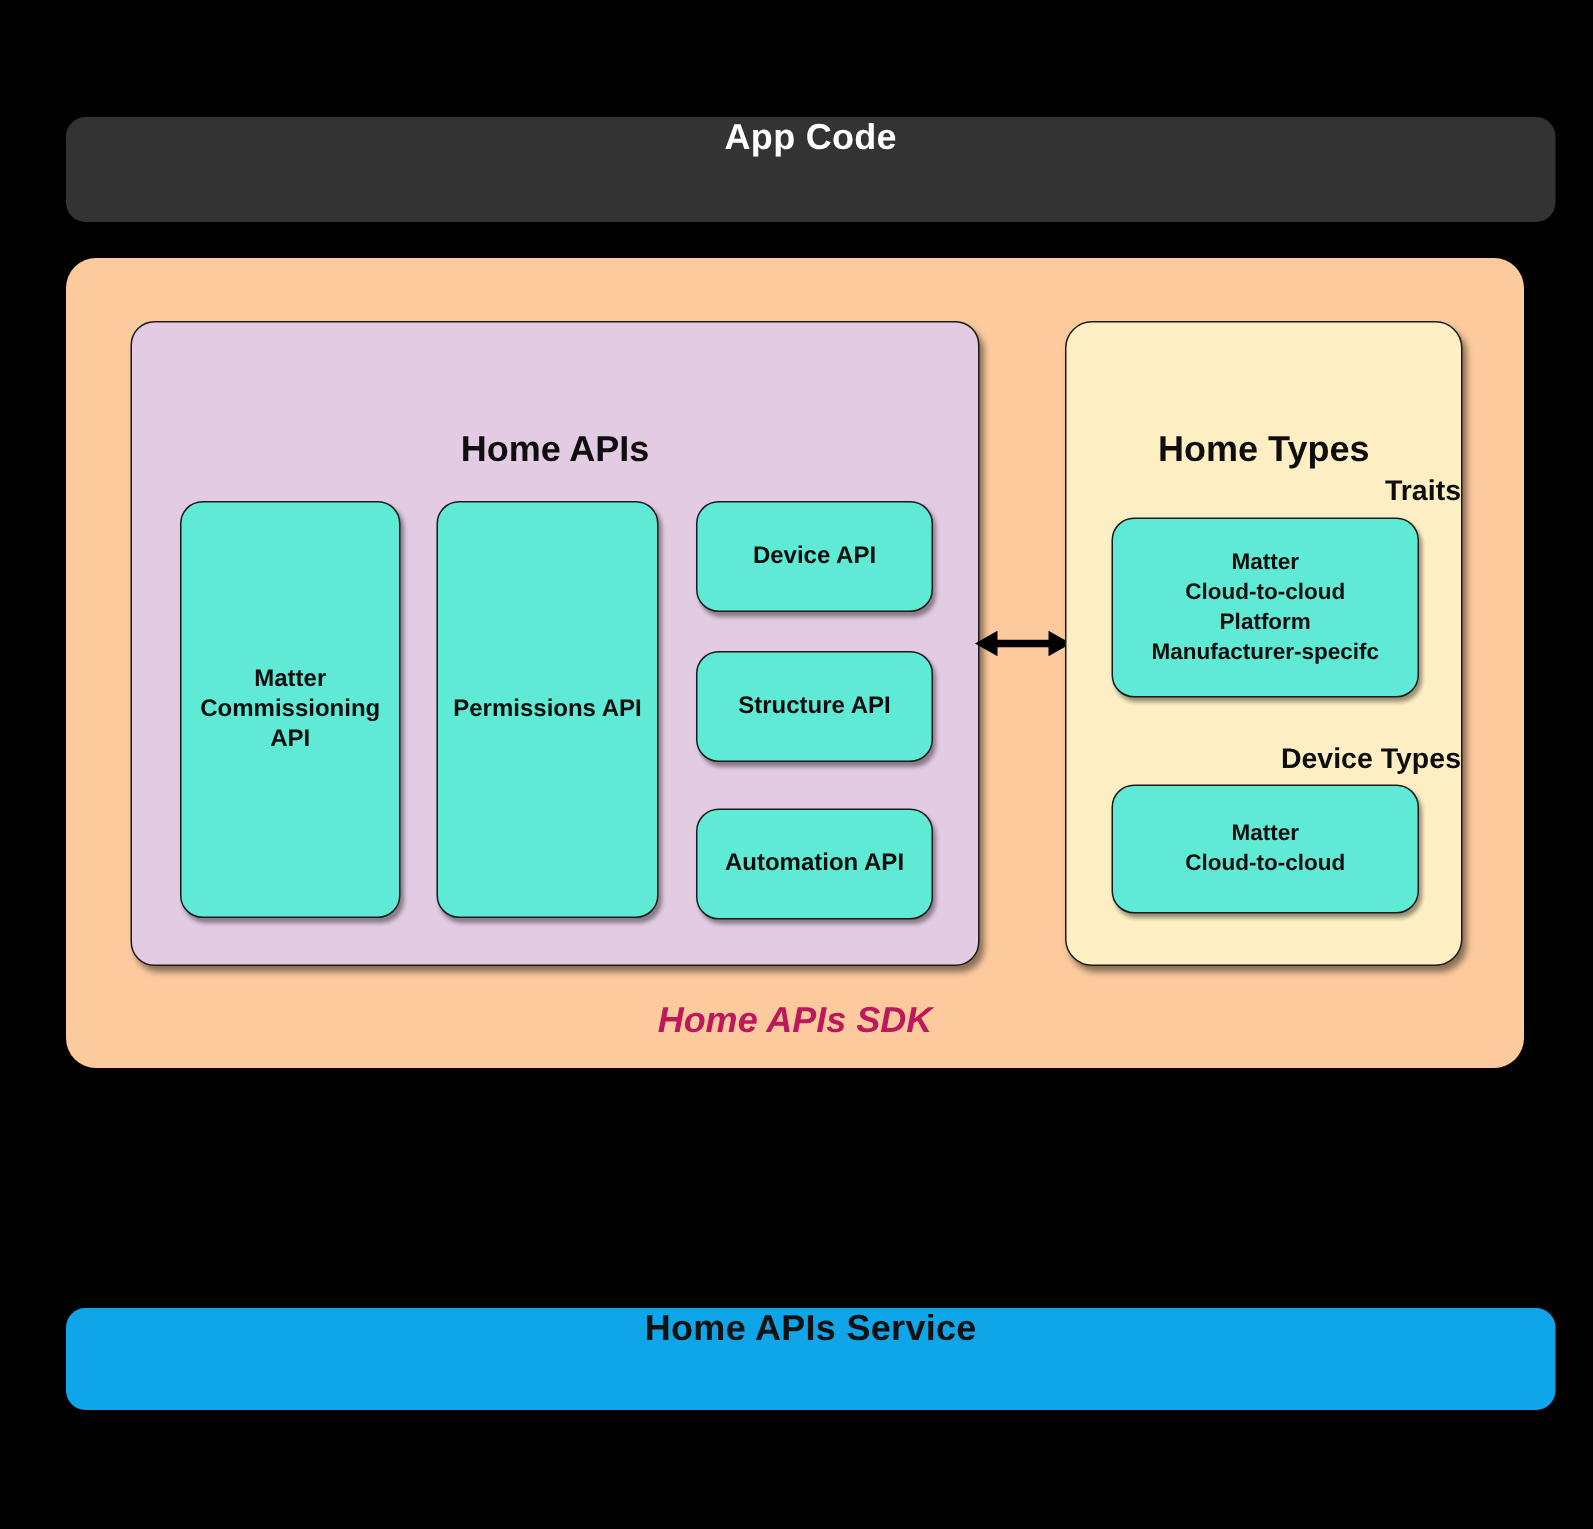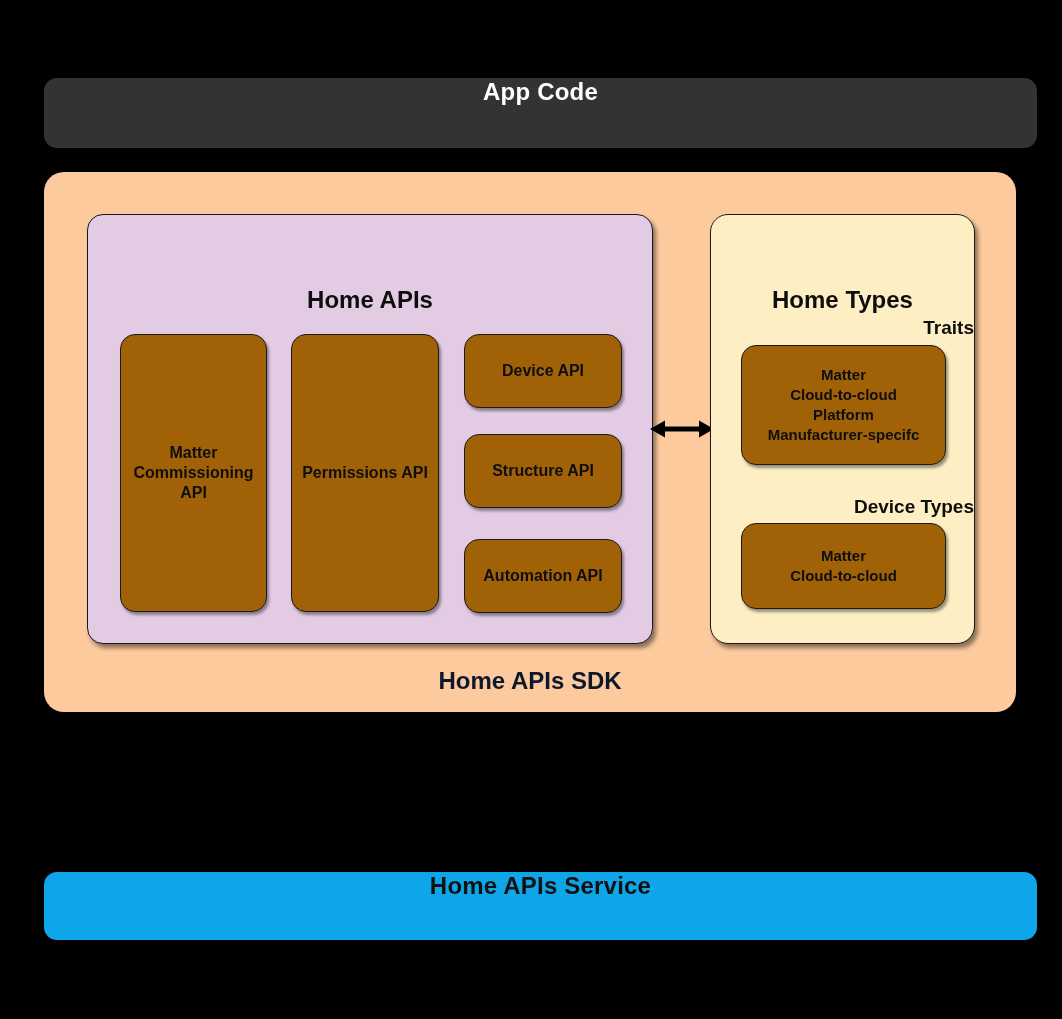--- a/index.html
+++ b/index.html
@@ -52,21 +52,22 @@
     box-shadow: 4px 5px 7px rgba(0,0,0,0.6);
   }
   .sdk-label {
     position: absolute;
     left: 0;
     top: 495px;
     width: 100%;
     text-align: center;
     font-size: 24px;
     line-height: 28px;
-    color: #0f172a;
+    color: #be185d;
+    font-style: italic;
   }
 
   .group-box {
     position: absolute;
     border: 1.5px solid #1a1a1a;
     box-shadow: 3px 4px 4px rgba(0,0,0,0.45);
   }
   .home-apis-box {
     left: 43px;
     top: 42px;
@@ -99,21 +100,21 @@
     left: 0;
     width: 100%;
     text-align: right;
     font-size: 19px;
     line-height: 22px;
     color: #0e0e0e;
   }
 
   .white-box {
     position: absolute;
-    background: #a16207;
+    background: #5eead4;
     border: 1.5px solid #1a1a1a;
     border-radius: 15px;
     box-shadow: 2px 3px 3px rgba(0,0,0,0.4);
     display: flex;
     align-items: center;
     justify-content: center;
     text-align: center;
     font-size: 16px;
     line-height: 20px;
     color: #0e0e0e;

